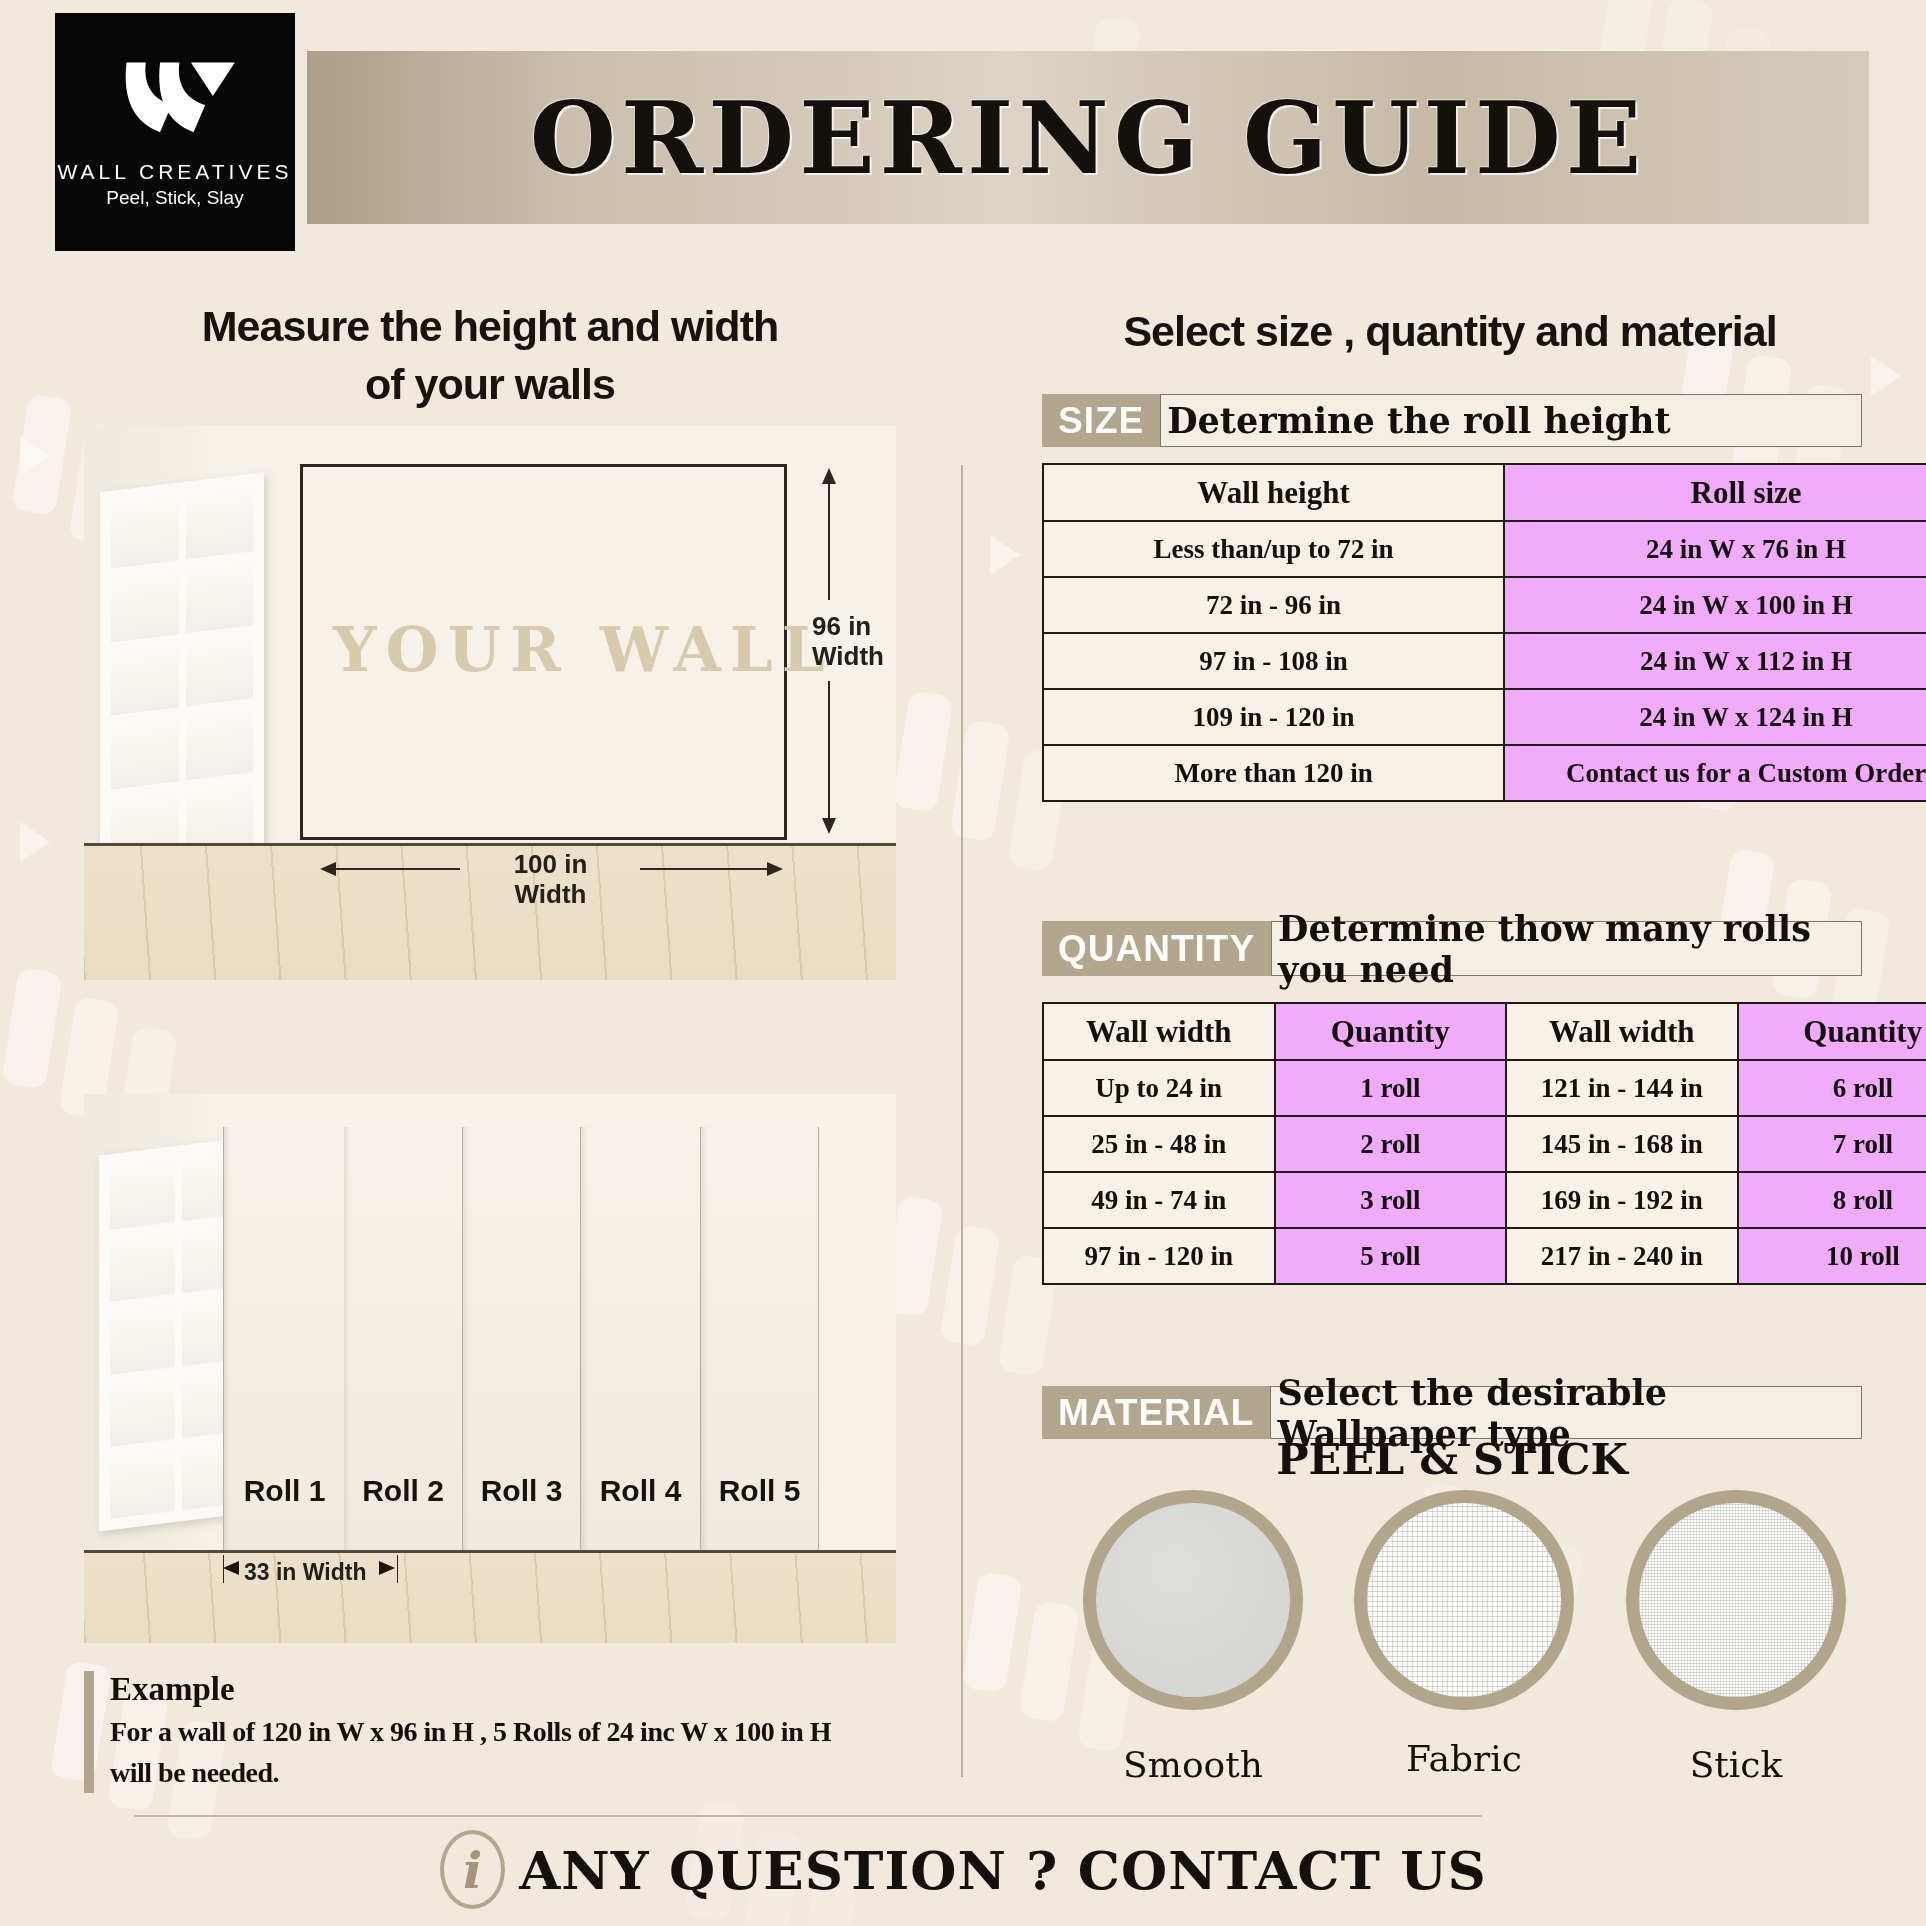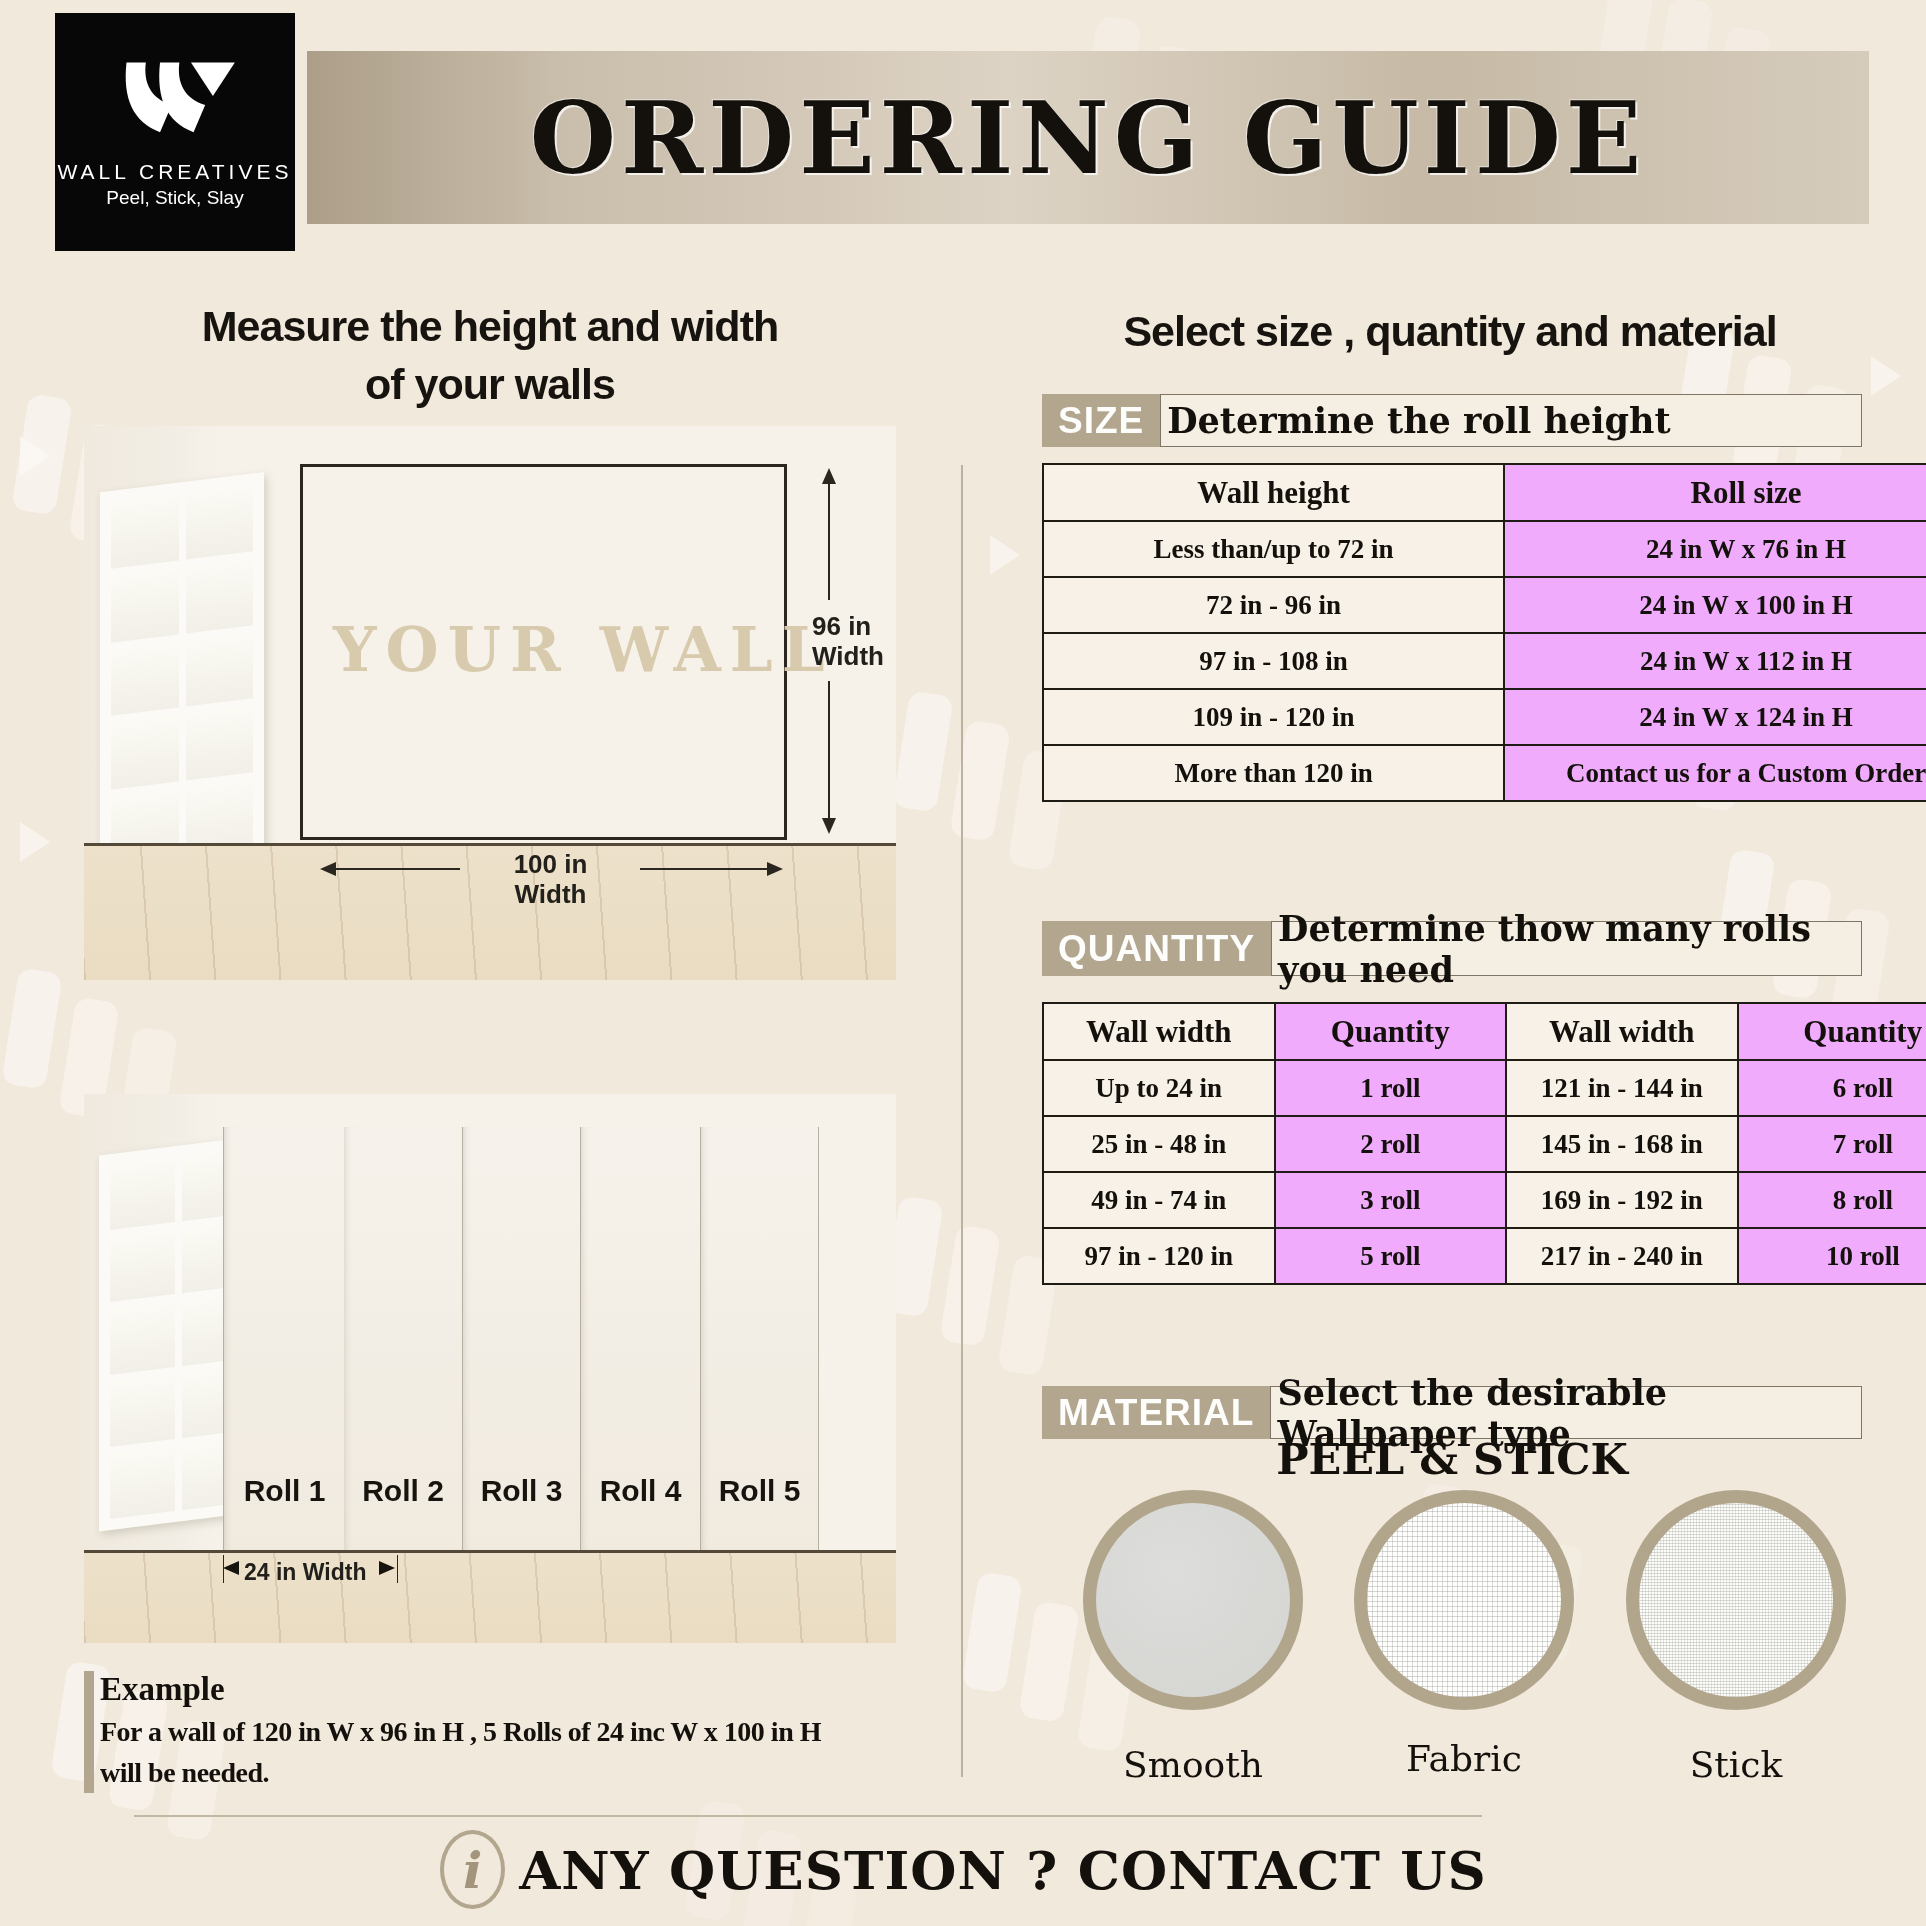--- a/index.html
+++ b/index.html
@@ -72,21 +72,21 @@
   .dim-line-h{position:absolute;height:2px;background:#2b2620;}
   .arr{position:absolute;width:0;height:0;}
   .arr.up{border-left:7px solid transparent;border-right:7px solid transparent;border-bottom:16px solid #2b2620;}
   .arr.down{border-left:7px solid transparent;border-right:7px solid transparent;border-top:16px solid #2b2620;}
   .arr.left{border-top:7px solid transparent;border-bottom:7px solid transparent;border-right:16px solid #2b2620;}
   .arr.right{border-top:7px solid transparent;border-bottom:7px solid transparent;border-left:16px solid #2b2620;}
   .panel{position:absolute;top:0;bottom:0;background:linear-gradient(180deg,#f6f2eb,#f0eadf);
          border-right:1px solid #b7afa1;box-shadow:inset 6px 0 10px -8px rgba(120,110,90,.45);}
   .roll-label{position:absolute;bottom:42px;width:100%;text-align:center;font-size:30px;font-weight:bold;color:#17140f;}
   
-  .example{position:absolute;left:84px;top:1671px;border-left:10px solid #b2a68e;padding-left:6px;
+  .example{position:absolute;left:84px;top:1671px;border-left:10px solid #b2a68e;padding-left:16px;
            font-family:"Liberation Serif",serif;font-weight:bold;color:#14110d;}
   .example .t{font-size:33px;margin-bottom:4px;}
   .example .l{font-size:28px;letter-spacing:-0.5px;white-space:nowrap;line-height:1.45;}
   
   .vdivider{position:absolute;left:961px;top:465px;width:2px;height:1312px;background:#bdb2a0;}
   .hdivider{position:absolute;left:134px;top:1815px;width:1348px;height:2px;background:#c3b8a6;}
   .footer{position:absolute;left:0;top:1830px;width:1927px;display:flex;align-items:center;justify-content:center;gap:14px;}
   .info-circle{width:57px;height:71px;border:4px solid #b2a68e;border-radius:50%;display:flex;align-items:center;
                justify-content:center;font-family:"DejaVu Serif",serif;font-weight:bold;font-style:italic;
                font-size:51px;color:#a2957b;}
@@ -201,21 +201,21 @@
     <div class="panel" style="left:497px;width:119px;top:33px;height:423px;">
       <div class="roll-label">Roll 4</div>
       </div>
     <div class="panel" style="left:617px;width:117px;top:33px;height:423px;">
       <div class="roll-label">Roll 5</div>
       </div>
     <div class="baseboard" style="top:456px;"></div>
     <div class="floor" style="top:459px;"></div>
 
     <div class="arr left" style="left:139px;top:467px;border-right-color:#17140f;"></div>
-    <div class="dim-label" style="left:160px;top:465px;font-size:23px;">24 in Width</div>
+    <div class="dim-label" style="left:160px;top:465px;font-size:23px;">33 in Width</div>
     <div class="arr right" style="left:295px;top:467px;border-left-color:#17140f;"></div>
     <div class="dim-line-v" style="left:139px;top:461px;height:28px;width:1px;"></div>
     <div class="dim-line-v" style="left:313px;top:461px;height:28px;width:1px;"></div>
   </div>
 
   <div class="example">
     <div class="t">Example</div>
     <div class="l">For a wall of 120 in W x 96 in H , 5 Rolls of 24 inc W x 100 in H</div>
     <div class="l">will be needed.</div>
   </div>

